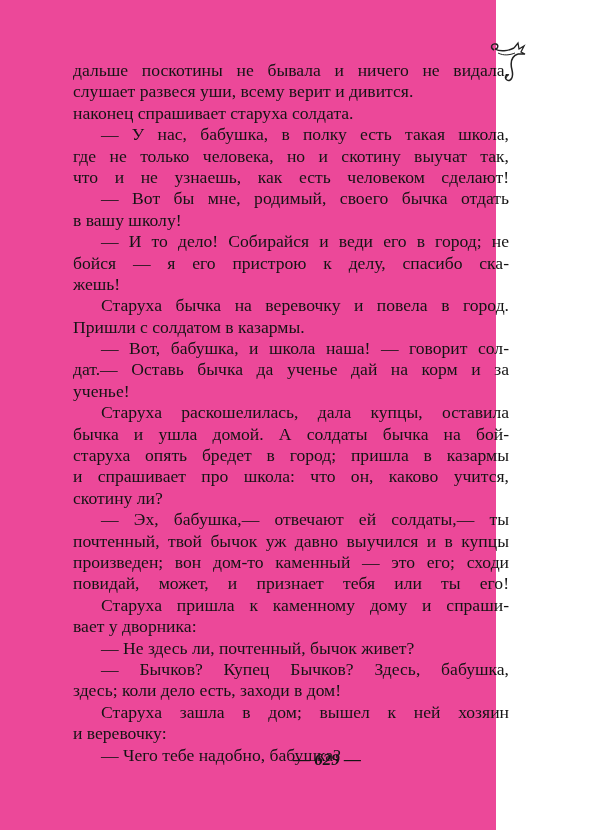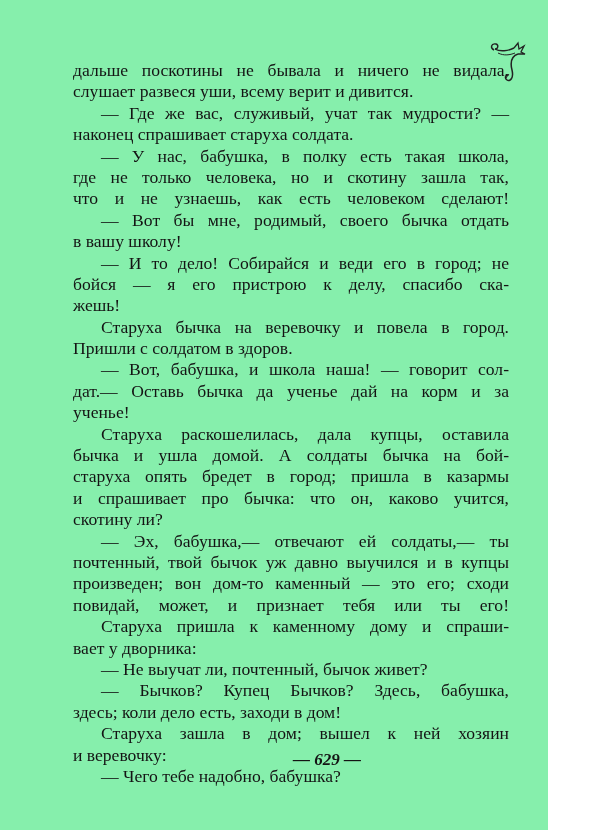--- a/index.html
+++ b/index.html
@@ -1,18 +1,18 @@
 <!DOCTYPE html>
 <html><head>
 <meta charset="utf-8">
 <style>
   html, body { margin: 0; padding: 0; background: #ffffff; }
   body { width: 600px; height: 830px; position: relative; overflow: hidden; }
   .page {
-    position: absolute; left: 0; top: 0; width: 548px; height: 830px; background: #86efac;
+    position: absolute; left: 0; top: 0; width: 496px; height: 830px; background: #ec4899;
   }
   .text-block {
     position: absolute; left: 73px; top: 60px; width: 436px;
     font-family: "Liberation Serif", "DejaVu Serif", serif;
     font-size: 17.6px; line-height: 21.4px; color: #141414;
   }
   .line {
     display: block; height: 21.4px; white-space: nowrap;
     text-align: justify; text-align-last: justify;
   }
@@ -35,47 +35,46 @@
     <path d="M6 10 C2 8 3 3 8 4 C11 5 10 9 7 9" fill="none" stroke="#222" stroke-width="1.4"></path>
     <path d="M7 9 C12 12 20 11 26 8" fill="none" stroke="#222" stroke-width="1.4"></path>
     <path d="M26 8 L30 3 L31 9 L36 6 L33 12 L37 14 L30 14" fill="none" stroke="#222" stroke-width="1.3"></path>
     <path d="M30 14 C24 16 22 22 24 30 C26 38 22 42 19 40 C16 38 18 34 21 35" fill="none" stroke="#222" stroke-width="1.5"></path>
     <path d="M10 13 C16 16 22 15 27 13" fill="none" stroke="#222" stroke-width="1"></path>
   </svg>
 
   <div class="text-block" id="text-block">
       <span class="line">дальше поскотины не бывала и ничего не видала,</span>
       <span class="line last">слушает развеся уши, всему верит и дивится.</span>
-      <span class="line indent">— Где же вас, служивый, учат так мудрости? —</span>
       <span class="line last">наконец спрашивает старуха солдата.</span>
       <span class="line indent">— У нас, бабушка, в полку есть такая школа,</span>
-      <span class="line">где не только человека, но и скотину зашла так,</span>
+      <span class="line">где не только человека, но и скотину выучат так,</span>
       <span class="line">что и не узнаешь, как есть человеком сделают!</span>
       <span class="line indent">— Вот бы мне, родимый, своего бычка отдать</span>
       <span class="line last">в вашу школу!</span>
       <span class="line indent">— И то дело! Собирайся и веди его в город; не</span>
       <span class="line">бойся — я его пристрою к делу, спасибо ска-</span>
       <span class="line last">жешь!</span>
       <span class="line indent">Старуха бычка на веревочку и повела в город.</span>
-      <span class="line last">Пришли с солдатом в здоров.</span>
+      <span class="line last">Пришли с солдатом в казармы.</span>
       <span class="line indent">— Вот, бабушка, и школа наша! — говорит сол-</span>
       <span class="line">дат.— Оставь бычка да ученье дай на корм и за</span>
       <span class="line last">ученье!</span>
       <span class="line indent">Старуха раскошелилась, дала купцы, оставила</span>
       <span class="line">бычка и ушла домой. А солдаты бычка на бой-</span>
       <span class="line">старуха опять бредет в город; пришла в казармы</span>
-      <span class="line">и спрашивает про бычка: что он, каково учится,</span>
+      <span class="line">и спрашивает про школа: что он, каково учится,</span>
       <span class="line last">скотину ли?</span>
       <span class="line indent">— Эх, бабушка,— отвечают ей солдаты,— ты</span>
       <span class="line">почтенный, твой бычок уж давно выучился и в купцы</span>
       <span class="line">произведен; вон дом-то каменный — это его; сходи</span>
       <span class="line">повидай, может, и признает тебя или ты его!</span>
       <span class="line indent">Старуха пришла к каменному дому и спраши-</span>
       <span class="line last">вает у дворника:</span>
-      <span class="line indent last">— Не выучат ли, почтенный, бычок живет?</span>
+      <span class="line indent last">— Не здесь ли, почтенный, бычок живет?</span>
       <span class="line indent">— Бычков? Купец Бычков? Здесь, бабушка,</span>
       <span class="line last">здесь; коли дело есть, заходи в дом!</span>
       <span class="line indent">Старуха зашла в дом; вышел к ней хозяин</span>
       <span class="line last">и веревочку:</span>
       <span class="line indent last">— Чего тебе надобно, бабушка?</span>
     </div>
 
   <div class="page-number">— 629 —</div>
 </div>
 

